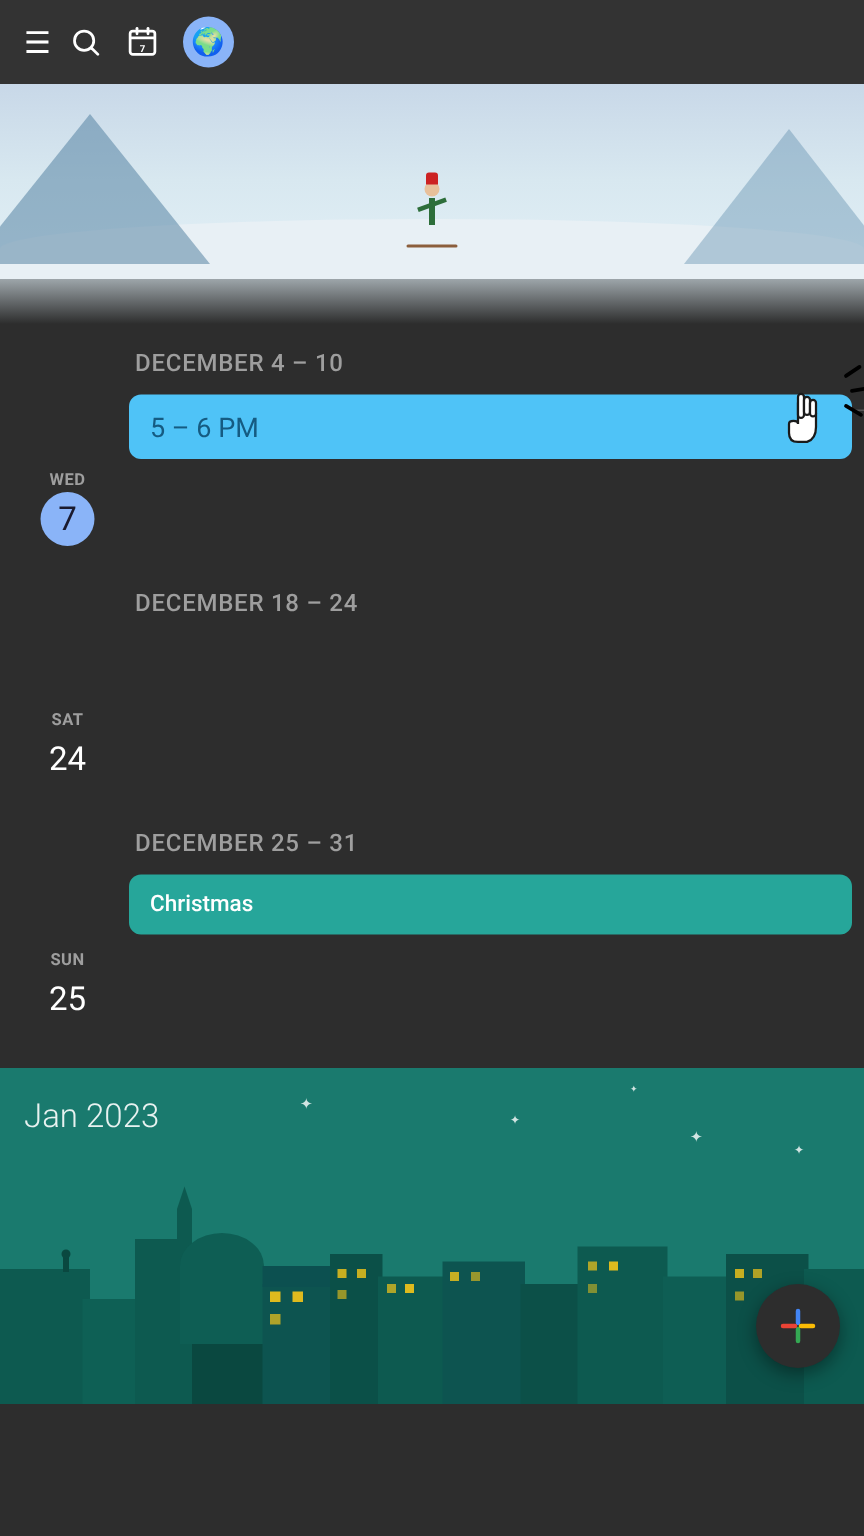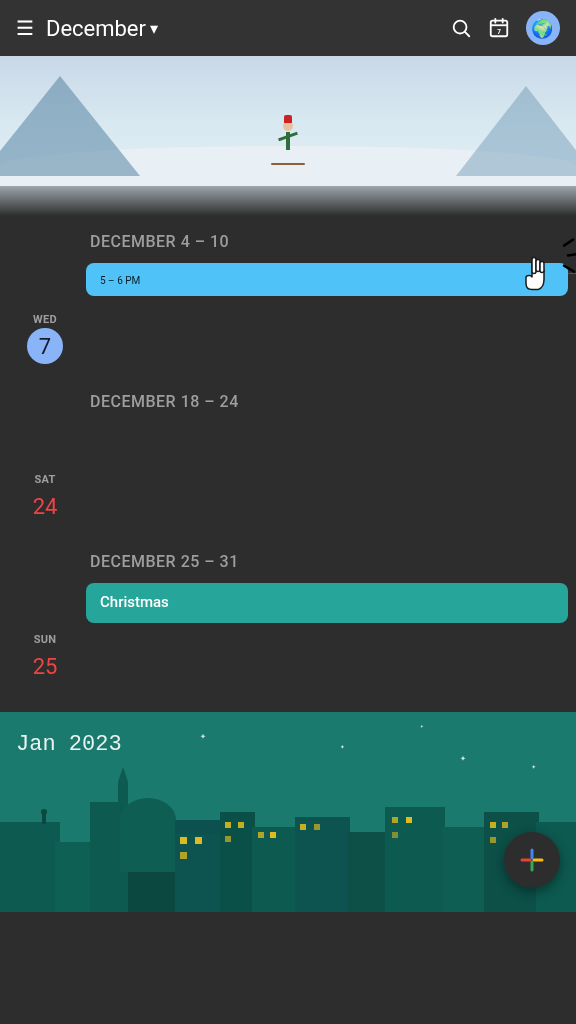--- a/index.html
+++ b/index.html
@@ -192,21 +192,21 @@
       margin-top: 46px;
     }
     .day-number {
       width: 36px;
       height: 36px;
       border-radius: 50%;
       display: flex;
       align-items: center;
       justify-content: center;
       font-size: 22px;
-      color: #ef4444;
+      color: #ffffff;
       font-weight: 400;
       margin-top: 2px;
     }
     .day-number.today {
       background: #8ab4f8;
       color: #1a1a2e;
     }
     .day-dot {
       position: absolute;
       left: 88px;
@@ -231,48 +231,47 @@
     .event-card.teal {
       background: #26a69a;
     }
     .event-title {
       font-size: 15px;
       font-weight: 500;
       color: #1a1a1a;
       line-height: 1.3;
     }
     .event-time {
-      font-size: 10px;
-      color: #000000;
+      font-size: 18px;
+      color: #0c4a6e;
       margin-top: 2px;
       opacity: 0.85;
     }
     .event-card.teal .event-title,
     .event-card.teal .event-time {
       color: #fff;
     }
 
     
     .week-divider-line {
       position: absolute;
       left: 89px;
       top: 14px;
       right: 0;
       height: 1px;
       background: #555;
     }
 
     
     .bottom-illustration {
-      height: 200px;
+      height: 224px;
       background: #1a7a6e;
       position: relative;
       overflow: hidden;
       margin-top: 16px;
-      font-family: Liberation Mono, monospace;
     }
     
     .star {
       position: absolute;
       color: #fff;
       font-size: 10px;
       opacity: 0.8;
     }
     
     .jan-label {
@@ -318,24 +317,20 @@
     .fab-plus svg {
       width: 28px;
       height: 28px;
     }
   </style>
 </head>
 <body>
 
 <div class="top-bar">
   <span class="menu-icon">☰</span>
-  <div class="title-area">
-    <span class="title-text">December</span>
-    <span class="dropdown-icon">▾</span>
-  </div>
   <div class="icons-right">
     <span class="icon-btn">
       <svg width="22" height="22" viewBox="0 0 24 24" fill="none">
         <circle cx="11" cy="11" r="7" stroke="white" stroke-width="2"></circle>
         <line x1="16.5" y1="16.5" x2="21" y2="21" stroke="white" stroke-width="2" stroke-linecap="round"></line>
       </svg>
     </span>
     <span class="icon-btn">
       <svg width="22" height="22" viewBox="0 0 24 24" fill="none">
         <rect x="3" y="4" width="18" height="17" rx="2" stroke="white" stroke-width="2"></rect>

